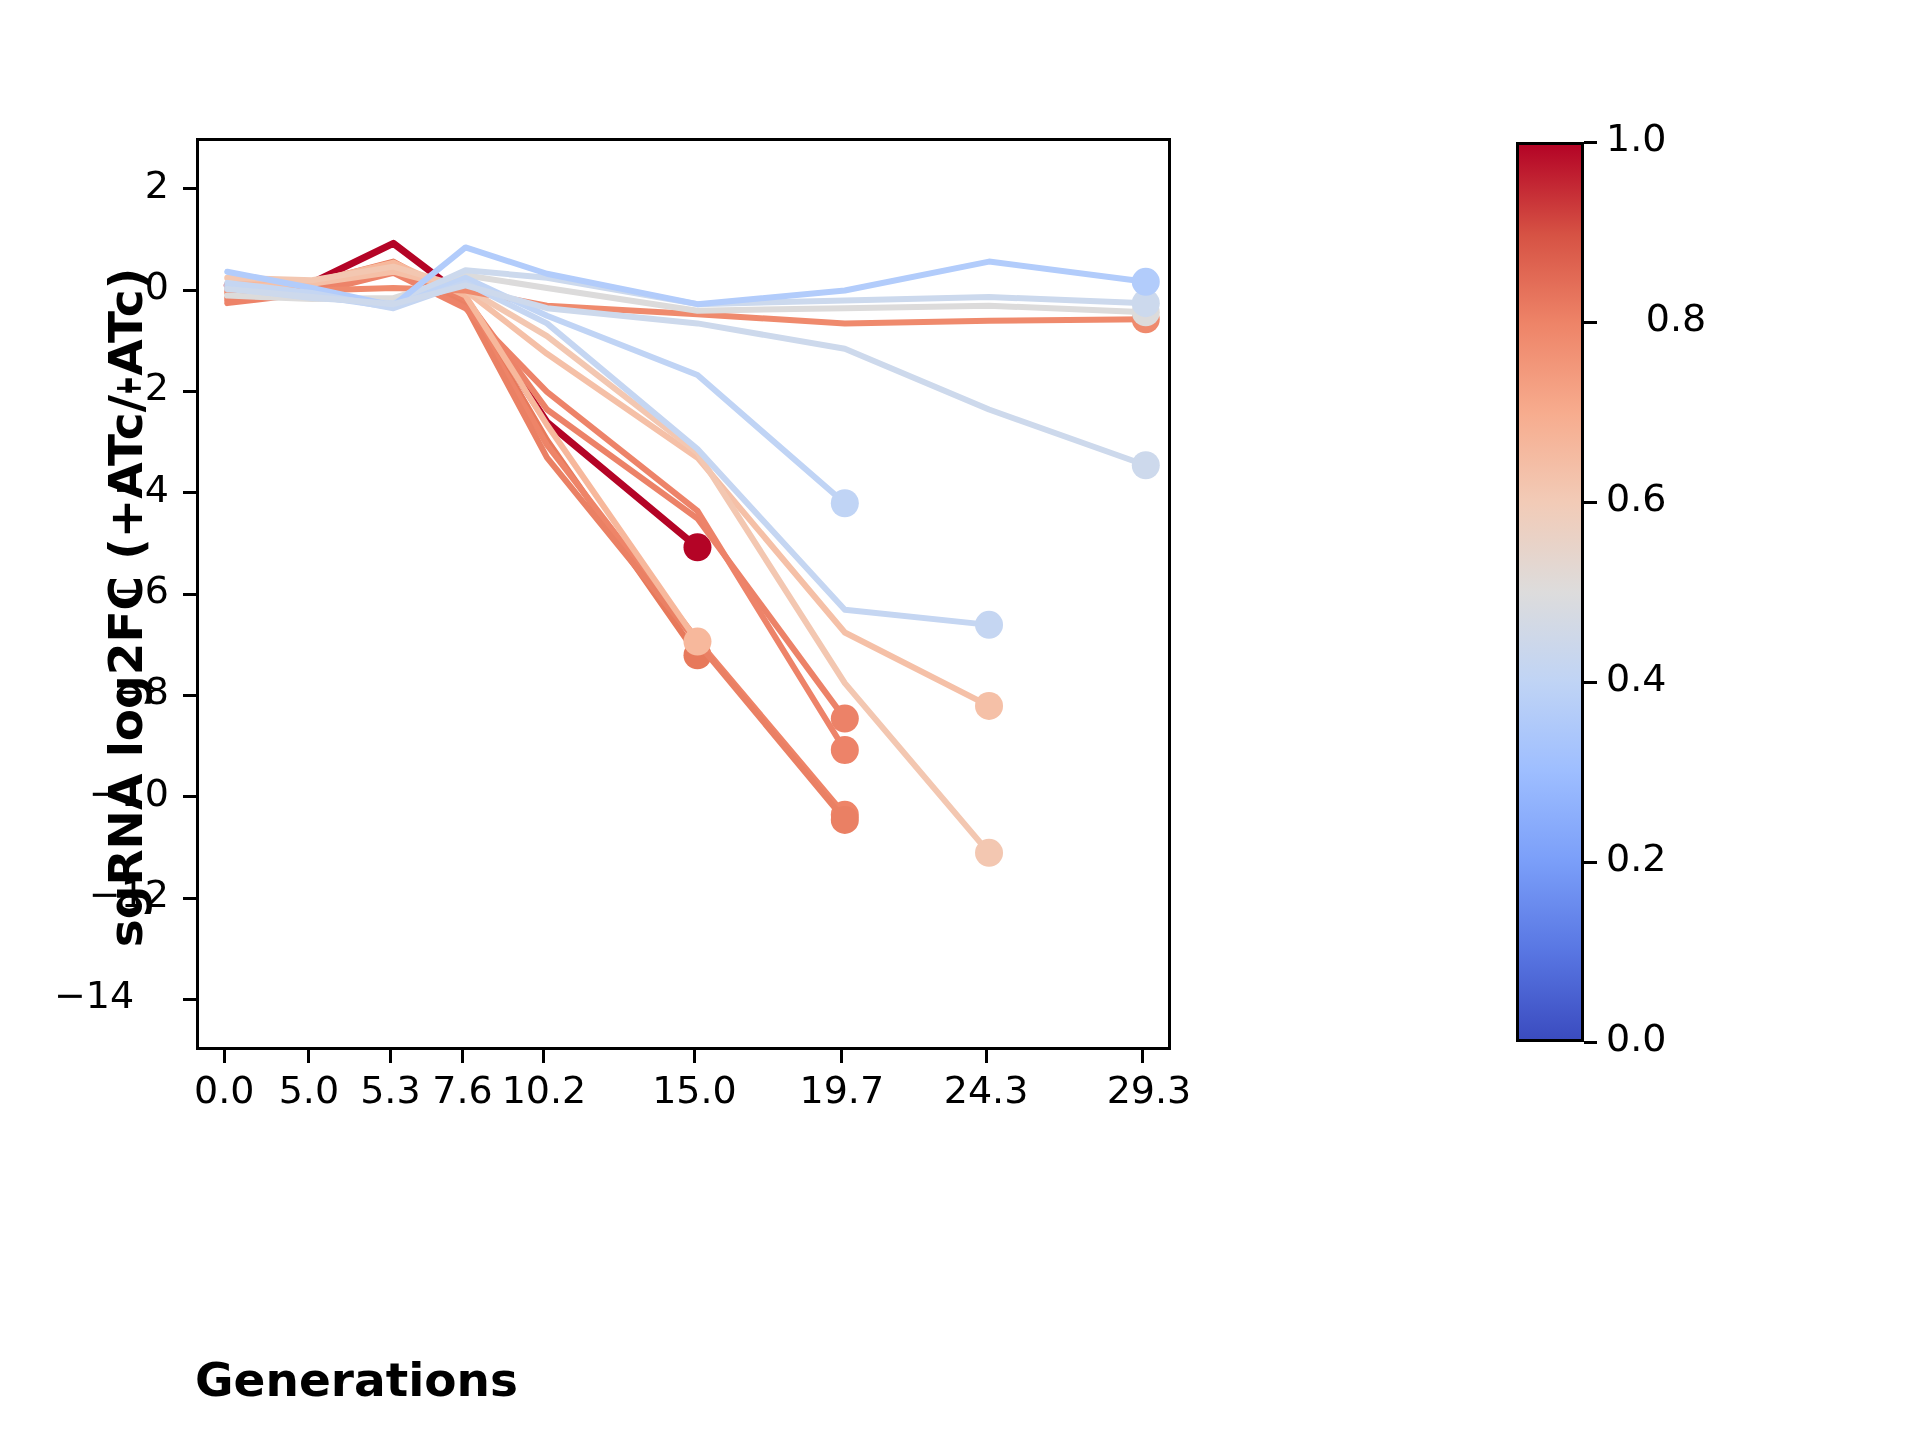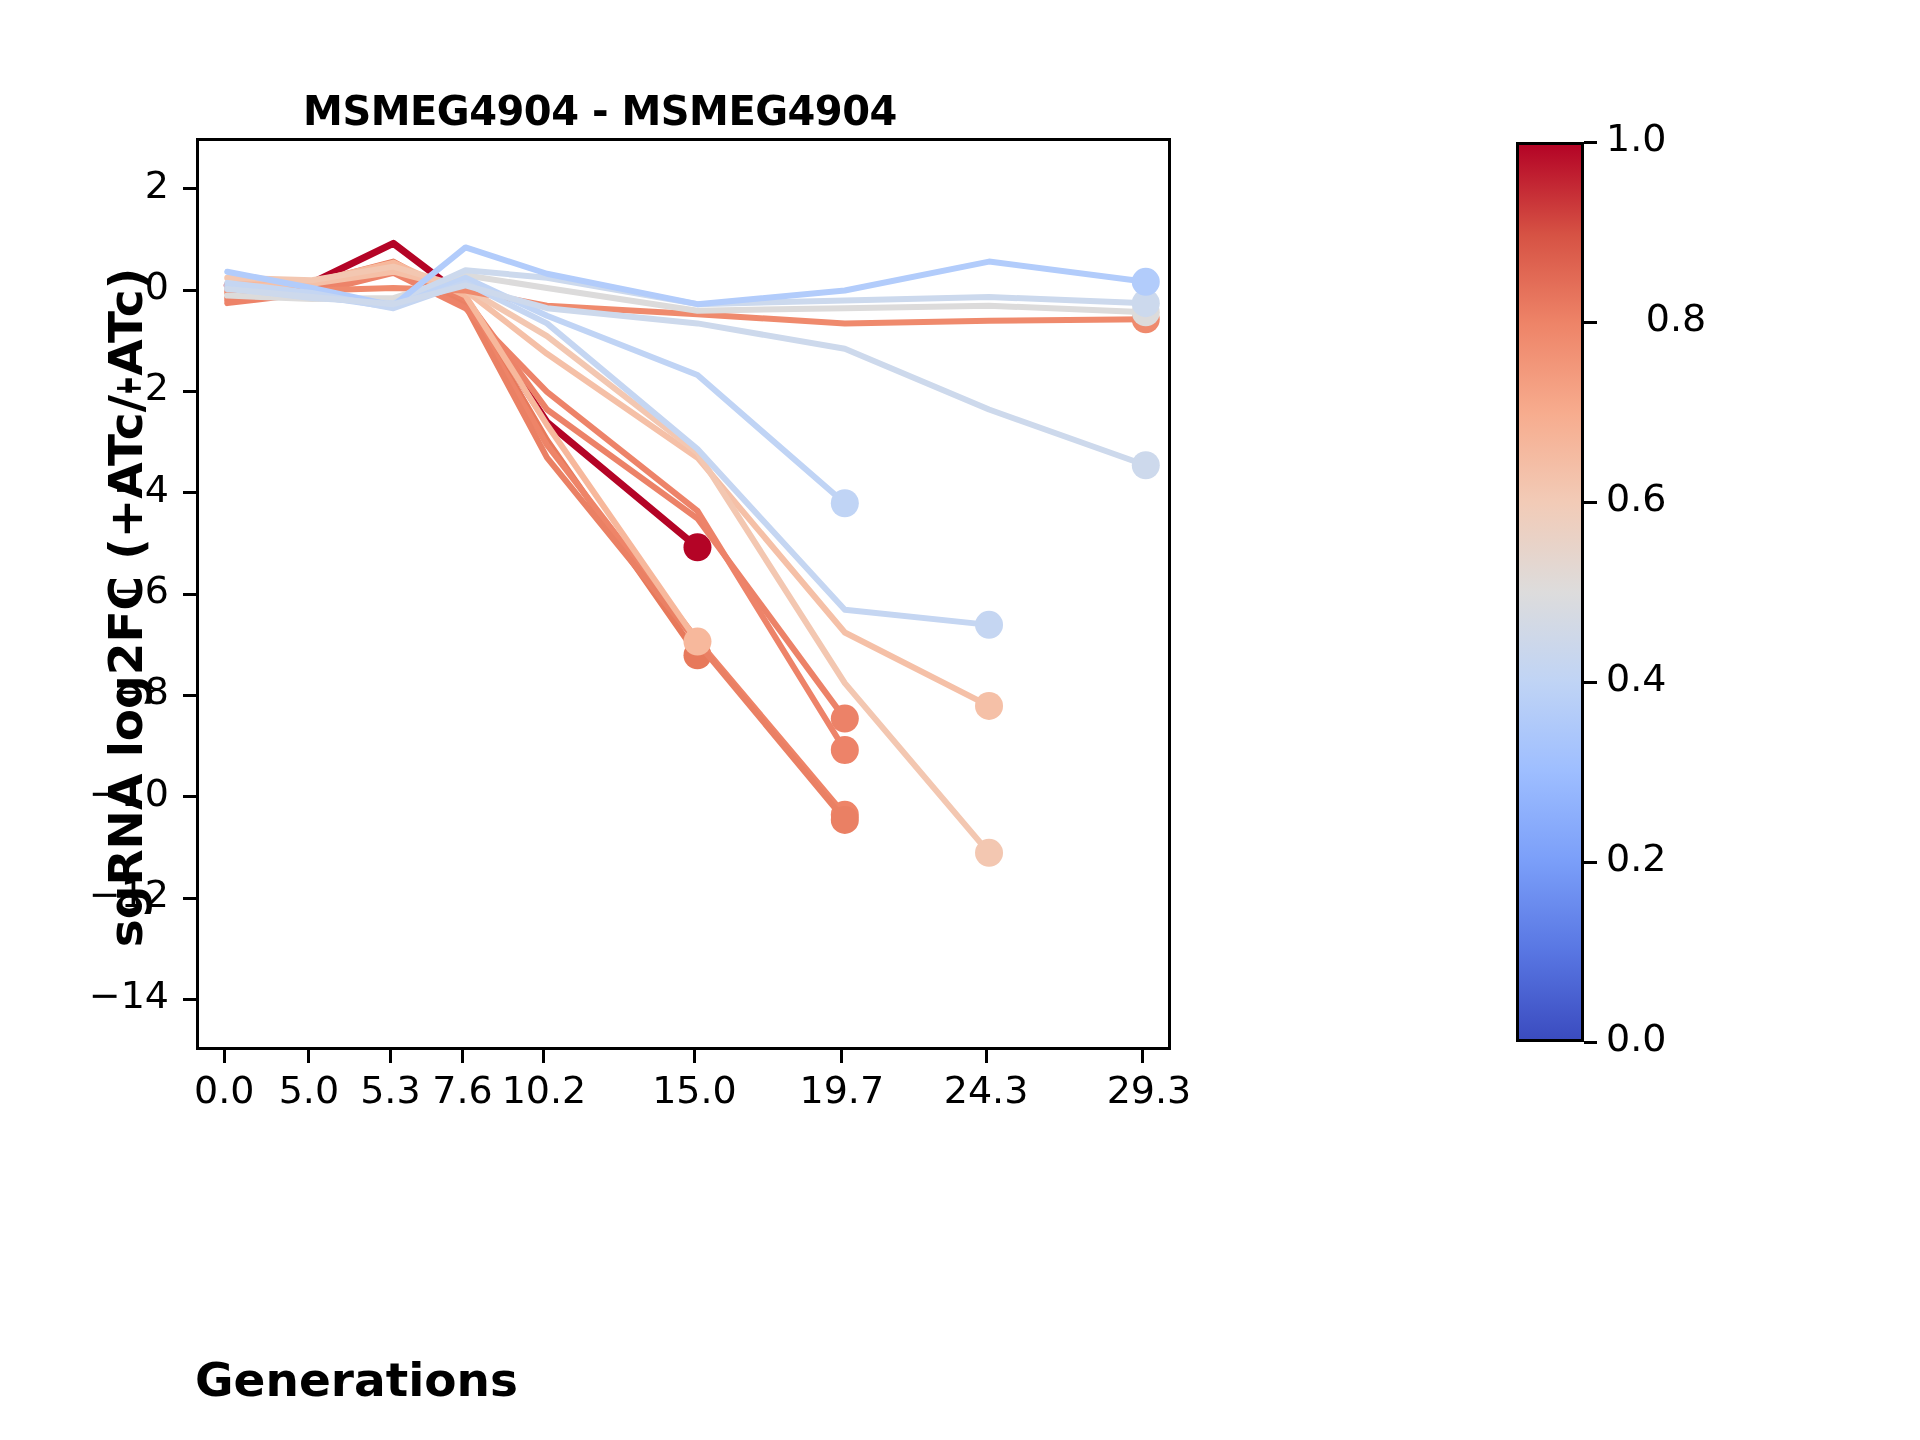--- a/index.html
+++ b/index.html
@@ -127,21 +127,20 @@
     width: 13px;
     height: 3px;
     background: #000000;
   }
 </style>
 </head>
 <body>
 
 <div id="figure">
 
-  <div class="chart-title">MSMEG4904 - MSMEG4904</div>
 
   <div class="ylabel">sgRNA log2FC (+ATc/-ATc)</div>
 
   <div class="axes-frame">
     <svg class="plot-svg" id="plot-svg" width="975" height="912">
         <polyline points="28.22,144.40 112.86,141.87 194.37,102.35 266.48,157.07 347.99,281.20 498.47,406.35" fill="none" stroke="#b40426" stroke-width="7" stroke-linecap="round" stroke-linejoin="round"></polyline>
         <circle cx="498.47" cy="406.35" r="14" fill="#b40426"></circle>
         <polyline points="28.22,146.93 112.86,141.87 194.37,120.59 266.48,159.60 347.99,298.93 498.47,514.27" fill="none" stroke="#e7795b" stroke-width="6" stroke-linecap="round" stroke-linejoin="round"></polyline>
         <circle cx="498.47" cy="514.27" r="14" fill="#e7795b"></circle>
         <polyline points="28.22,149.47 112.86,144.40 194.37,126.67 266.48,162.13 347.99,304.00 498.47,499.07 645.82,673.87" fill="none" stroke="#ee8468" stroke-width="6" stroke-linecap="round" stroke-linejoin="round"></polyline>
@@ -186,21 +185,21 @@
       <div class="ytick-label" style="left: 19px; top: 466.667px;">−4</div>
       <div class="ytick-mark" style="left: 183px; top: 592.5px;"></div>
       <div class="ytick-label" style="left: 19px; top: 568px;">−6</div>
       <div class="ytick-mark" style="left: 183px; top: 693.833px;"></div>
       <div class="ytick-label" style="left: 19px; top: 669.333px;">−8</div>
       <div class="ytick-mark" style="left: 183px; top: 795.167px;"></div>
       <div class="ytick-label" style="left: 19px; top: 770.667px;">−10</div>
       <div class="ytick-mark" style="left: 183px; top: 896.5px;"></div>
       <div class="ytick-label" style="left: 19px; top: 872px;">−12</div>
       <div class="ytick-mark" style="left: 183px; top: 997.833px;"></div>
-      <div class="ytick-label" style="left: 19px; top: 973.333px;">−14</div>
+      <div class="ytick-label" style="left: 19px; top: 973.333px; text-align: center;">−14</div>
     </div>
   <div id="xtick-layer">
       <div class="xtick-mark" style="left: 222.715px; top: 1050px;"></div>
       <div class="xtick-label" style="left: 154.215px; top: 1068px;">0.0</div>
       <div class="xtick-mark" style="left: 307.362px; top: 1050px;"></div>
       <div class="xtick-label" style="left: 238.862px; top: 1068px;">5.0</div>
       <div class="xtick-mark" style="left: 388.873px; top: 1050px;"></div>
       <div class="xtick-label" style="left: 320.373px; top: 1068px;">5.3</div>
       <div class="xtick-mark" style="left: 460.979px; top: 1050px;"></div>
       <div class="xtick-label" style="left: 392.479px; top: 1068px;">7.6</div>

